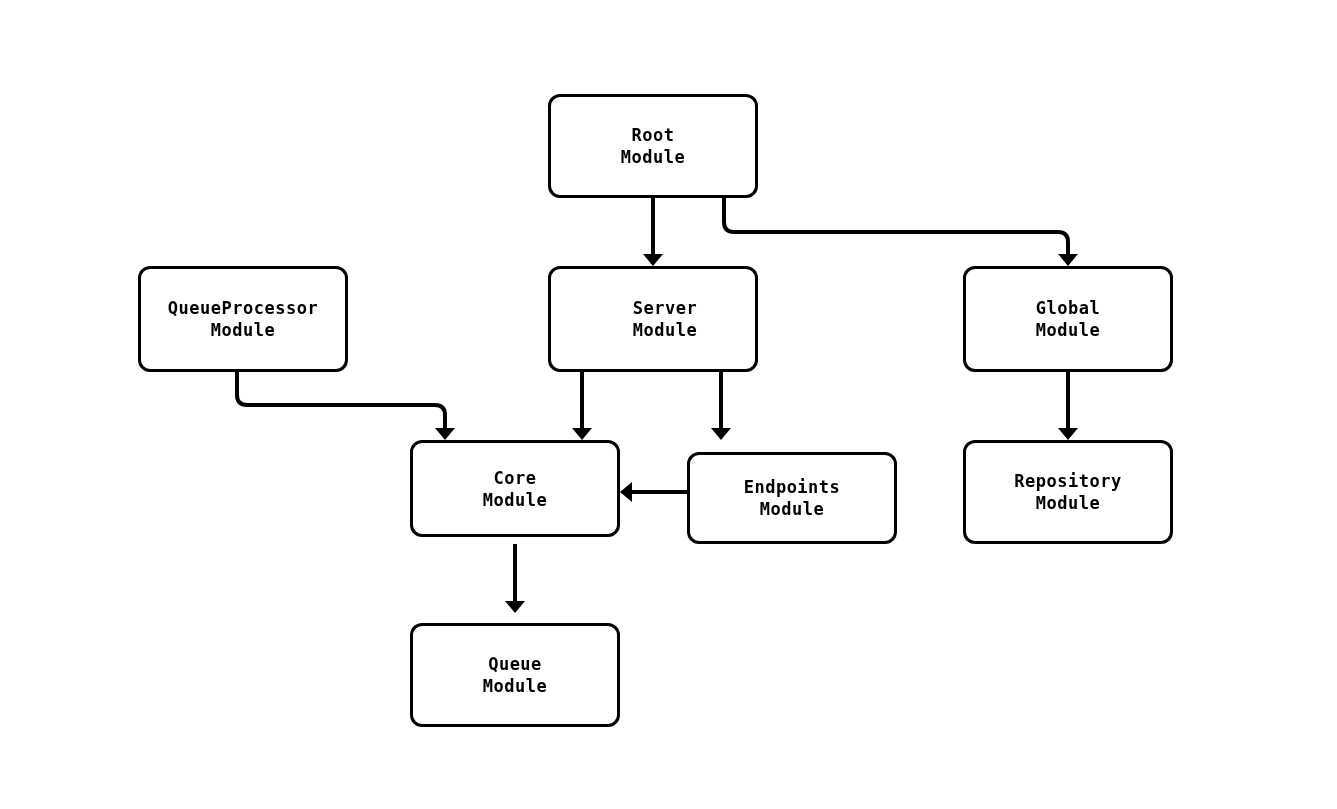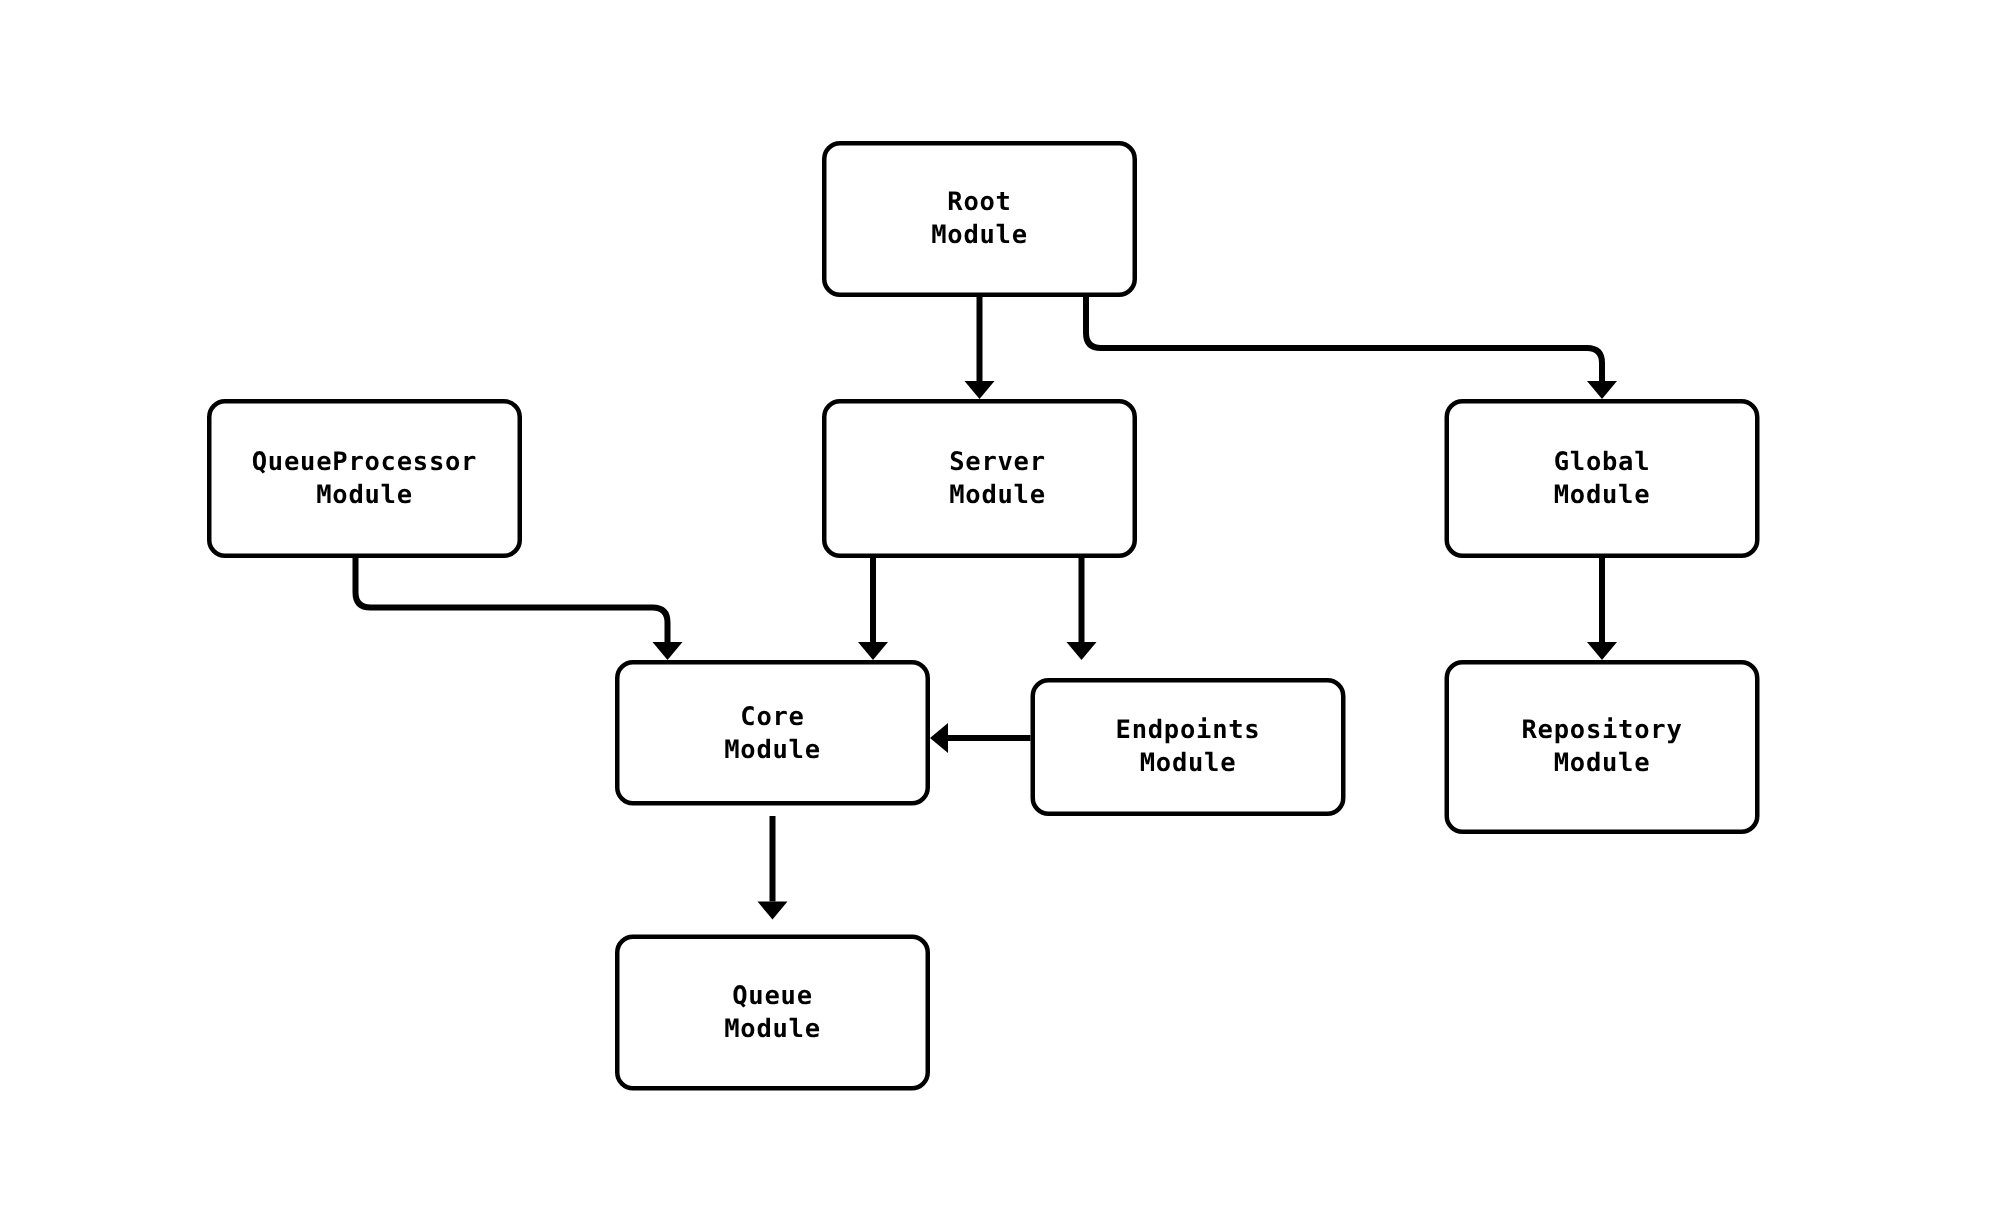--- a/index.html
+++ b/index.html
@@ -103,21 +103,21 @@
       <span class="node-line">Module</span>
     </div>
     <div class="node" style="left: 410px; top: 440px; width: 210px; height: 97px;">
       <span class="node-line">Core</span>
       <span class="node-line">Module</span>
     </div>
     <div class="node" style="left: 687px; top: 440px; width: 210px; height: 92px; margin-top: 12px;">
       <span class="node-line">Endpoints</span>
       <span class="node-line">Module</span>
     </div>
-    <div class="node" style="left: 963px; top: 440px; width: 210px; height: 116px;">
+    <div class="node" style="left: 963px; top: 440px; width: 210px; height: 104px;">
       <span class="node-line">Repository</span>
       <span class="node-line">Module</span>
     </div>
     <div class="node" style="left: 410px; top: 623px; width: 210px; height: 104px;">
       <span class="node-line">Queue</span>
       <span class="node-line">Module</span>
     </div>
   </div>
 
 </body></html>

